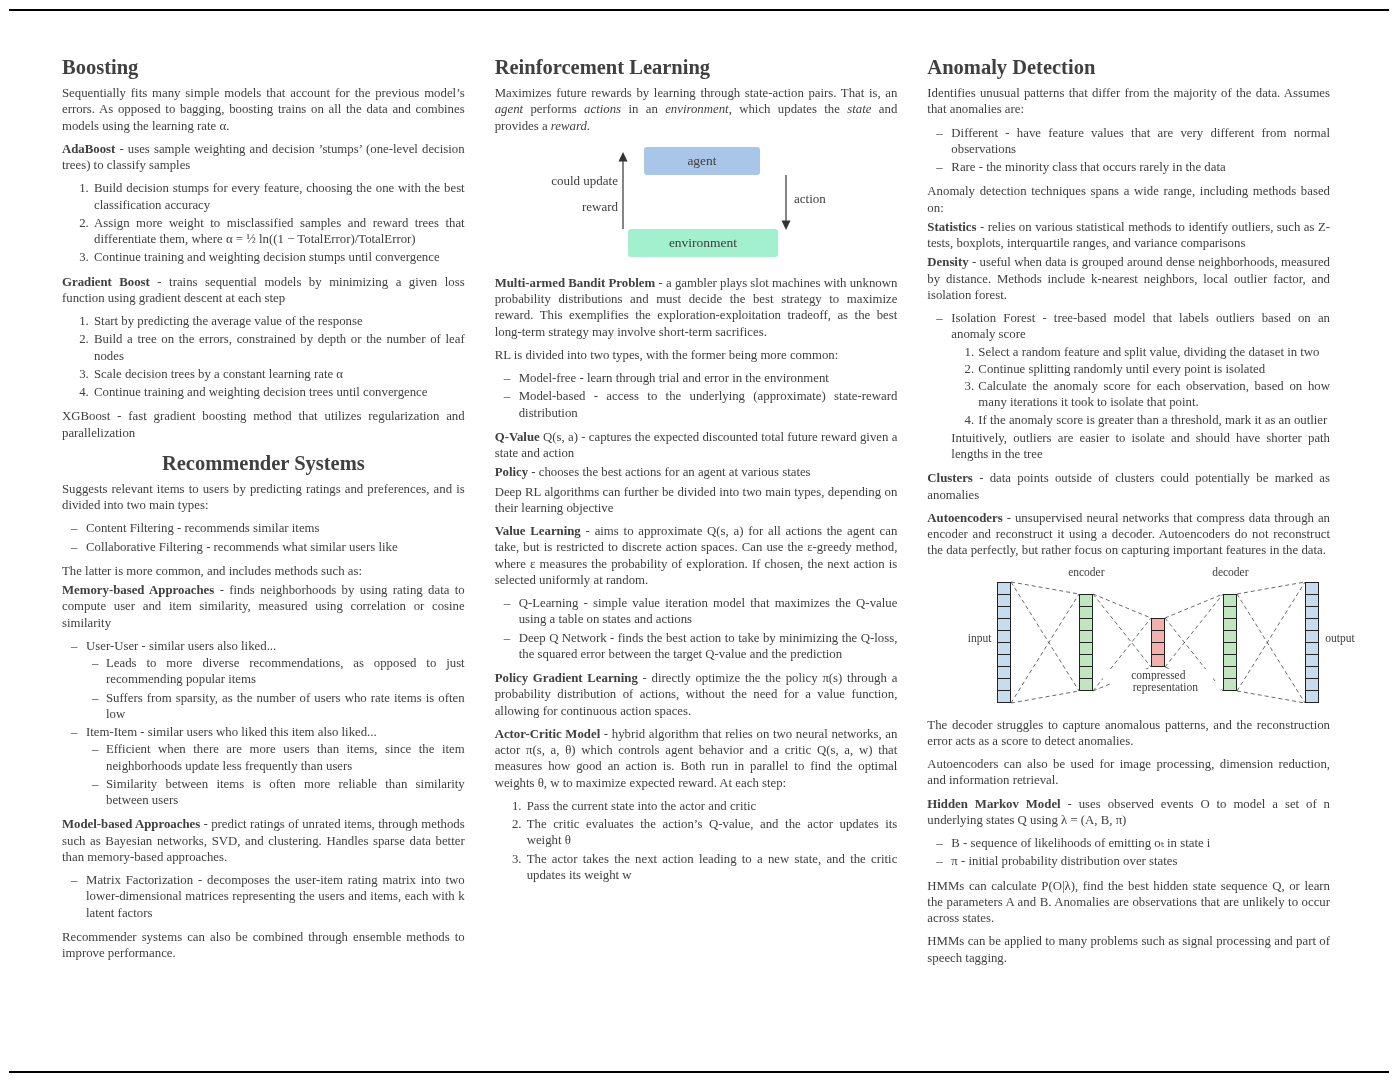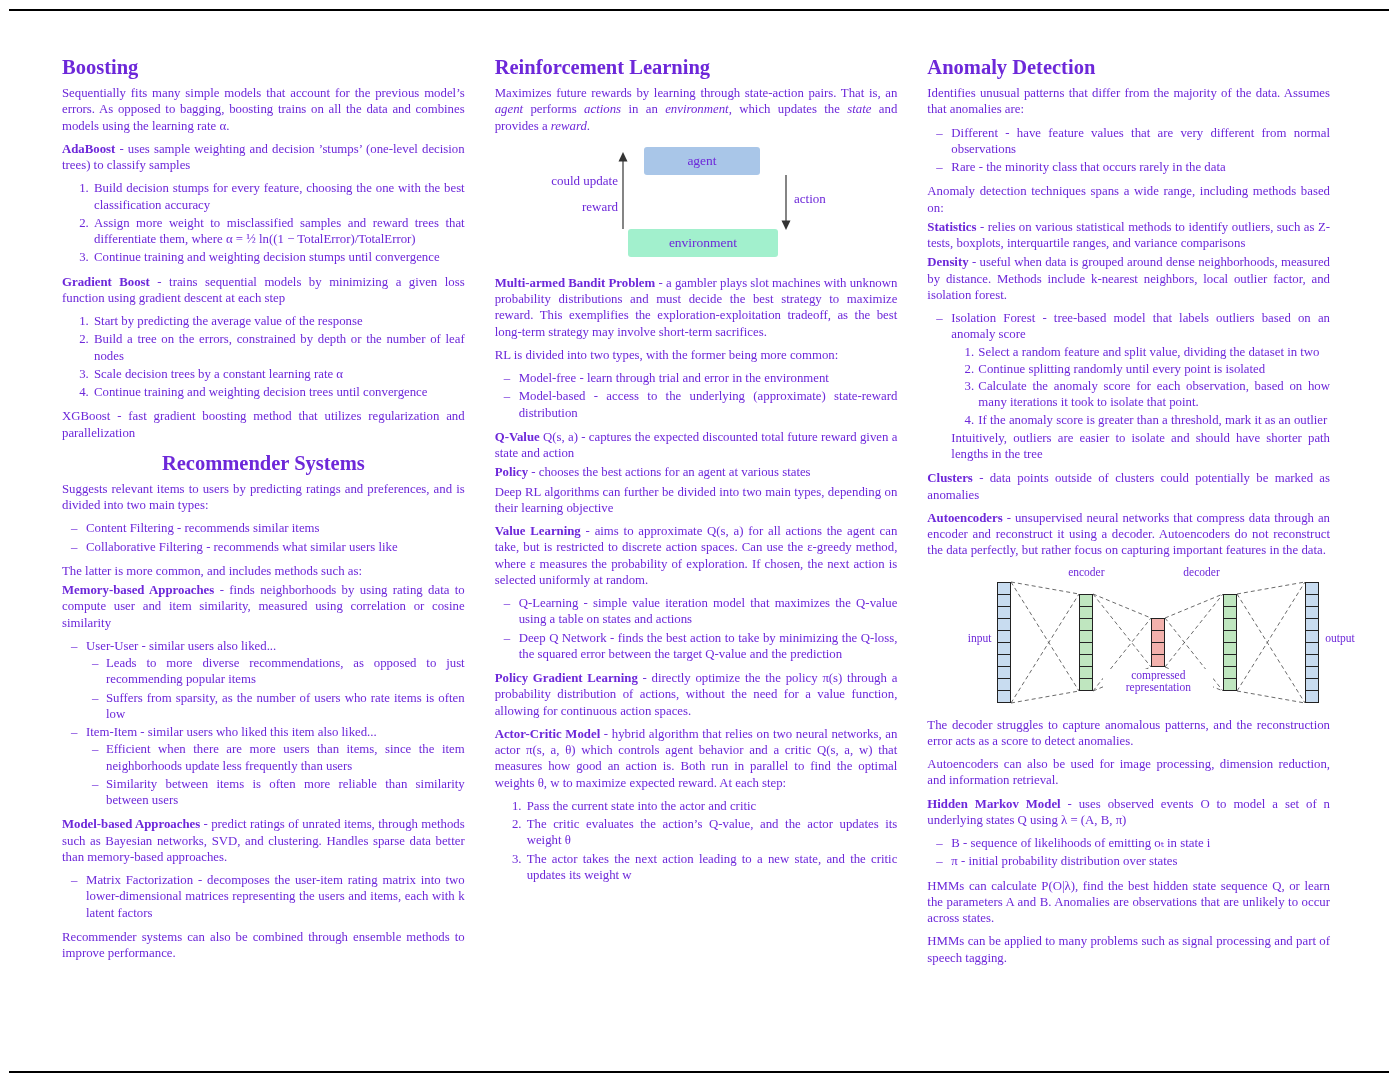--- a/index.html
+++ b/index.html
@@ -1,20 +1,20 @@
 <!DOCTYPE html>
 <html><head>
 <meta charset="utf-8">
 <style>
   * { box-sizing: border-box; }
   html, body { margin: 0; padding: 0; }
   body { background: #ffffff; }
   .page {
     width: 1398px; height: 1080px; background: #ffffff; position: relative;
-    overflow: hidden; color: #6d28d9;
+    overflow: hidden; color: #404040;
     font-family: "Liberation Serif", "DejaVu Serif", serif;
   }
   .hrule { position: absolute; left: 9px; right: 9px; height: 2px; background: #000; }
   .hrule.top { top: 9px; }
   .hrule.bottom { bottom: 7px; }
   .cols { position: absolute; top: 56px; left: 62px; right: 68px; display: flex; gap: 30px; }
   .col { flex: 1; min-width: 0; }
   h2.sec { font-size: 20.5px; font-weight: 700; margin: 0 0 6px; }
   h2.sec.mt { margin-top: 11px; text-align: center; }
   .para { font-size: 12.8px; line-height: 1.27; margin: 0 0 7px; text-align: justify; }
@@ -50,25 +50,25 @@
   .ae-lines { position: absolute; left: 0; top: 0; }
   .ae-col { position: absolute; width: 14px; border: 1px solid #222;
             background-image: repeating-linear-gradient(to bottom, transparent 0, transparent 11px, #222 11px, #222 12px); }
   .ae-col.input  { left: 70px;  top: 16px; height: 121px; background-color: #c8dcf0; }
   .ae-col.enc    { left: 152px; top: 28px; height: 97px;  background-color: #bfe6bf; }
   .ae-col.comp   { left: 224px; top: 52px; height: 49px;  background-color: #f2b1ac; }
   .ae-col.dec    { left: 296px; top: 28px; height: 97px;  background-color: #bfe6bf; }
   .ae-col.output { left: 378px; top: 16px; height: 121px; background-color: #c8dcf0; }
   .ae-label { position: absolute; font-size: 11.5px; }
   .ae-label.encoder { left: 112px; top: 0; width: 94px; text-align: center; }
-  .ae-label.decoder { left: 256px; top: 0; width: 94px; }
+  .ae-label.decoder { left: 256px; top: 0; width: 94px; text-align: center; }
   .ae-label.input   { left: 8px; top: 66px; width: 56px; text-align: right; }
   .ae-label.output  { left: 398px; top: 66px; }
   .ae-label.comp1   { left: 176px; top: 103px; width: 110px; text-align: center; background: #fff; }
-  .ae-label.comp2   { left: 176px; top: 115px; width: 110px; text-align: center; background: #fff; }
+  .ae-label.comp2   { left: 183px; top: 115px; width: 110px; text-align: center; background: #fff; }
 </style>
 </head>
 <body>
 
 <div class="page">
   <div class="hrule top"></div>
   <div class="hrule bottom"></div>
 
   <div class="cols">
 

